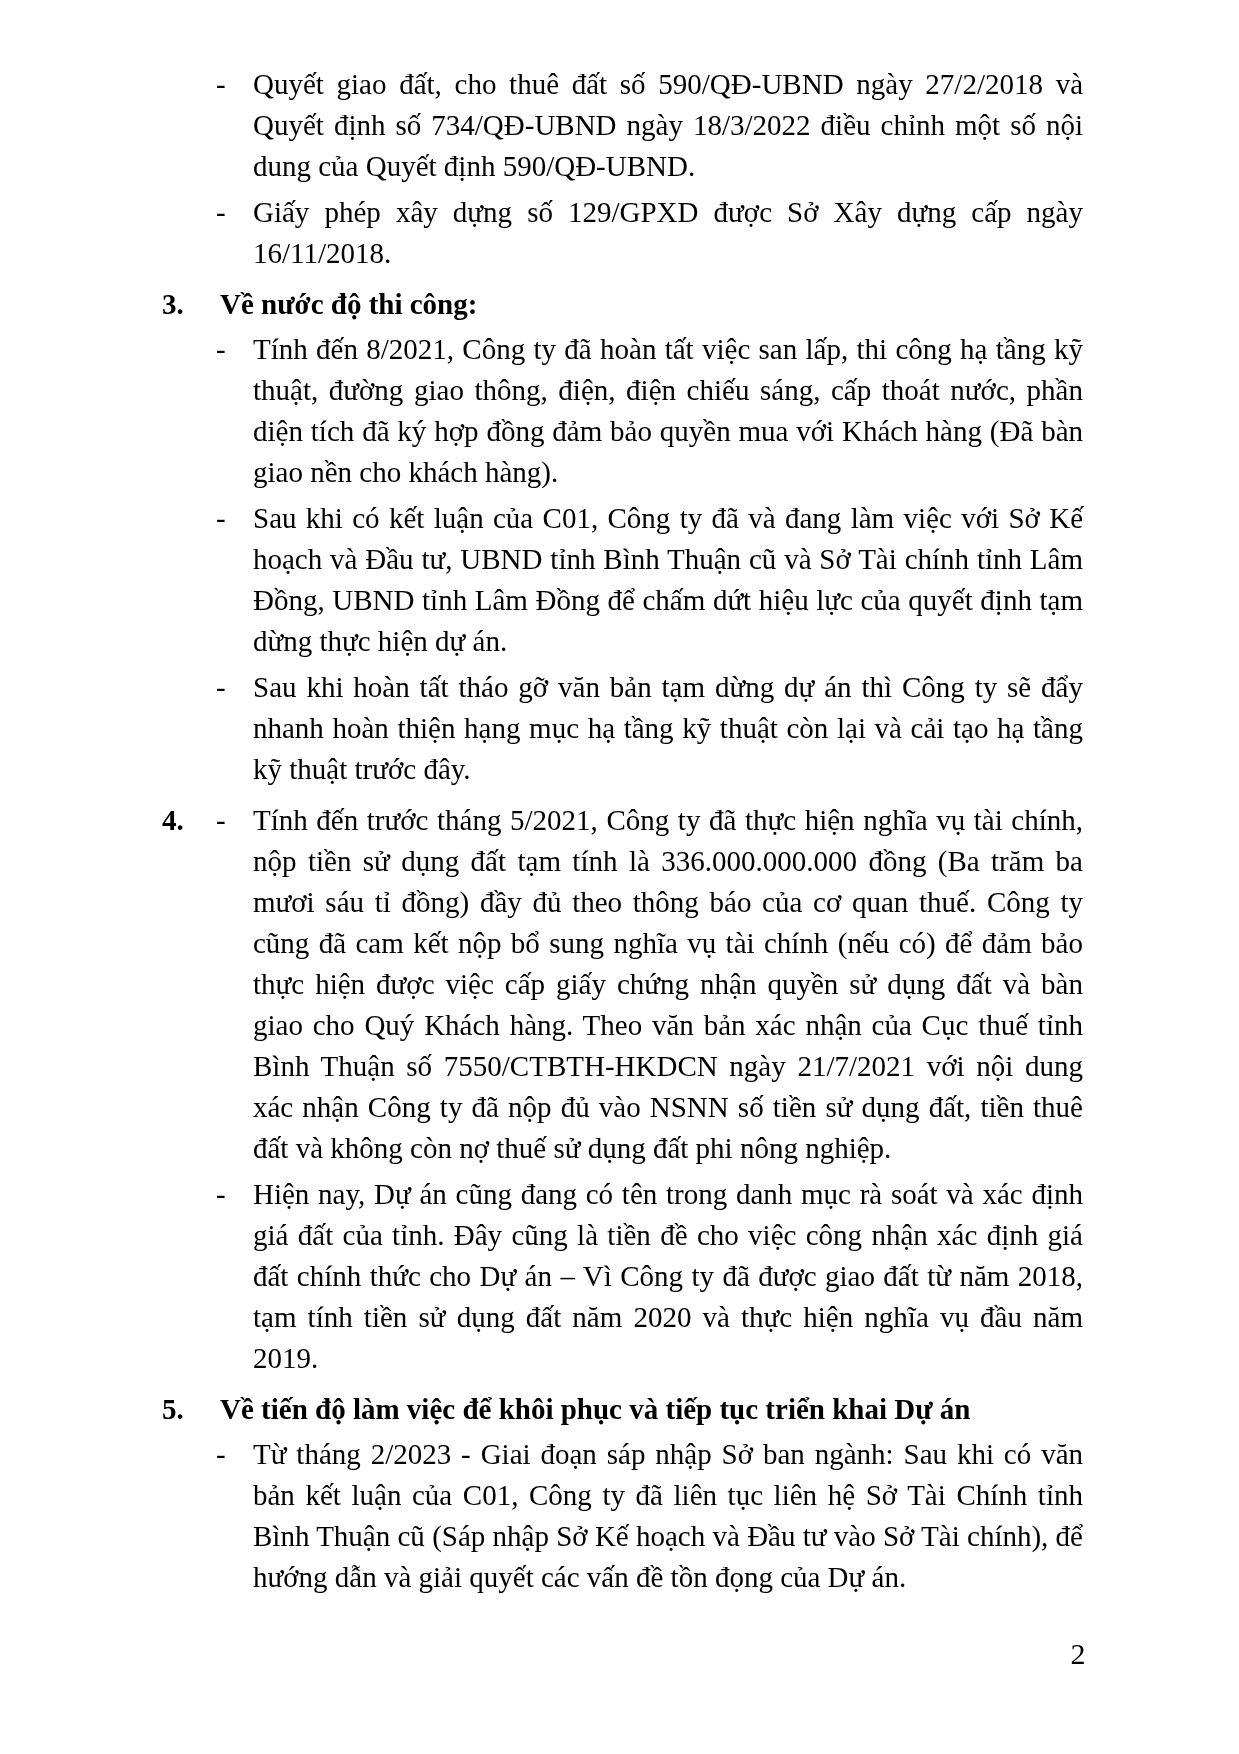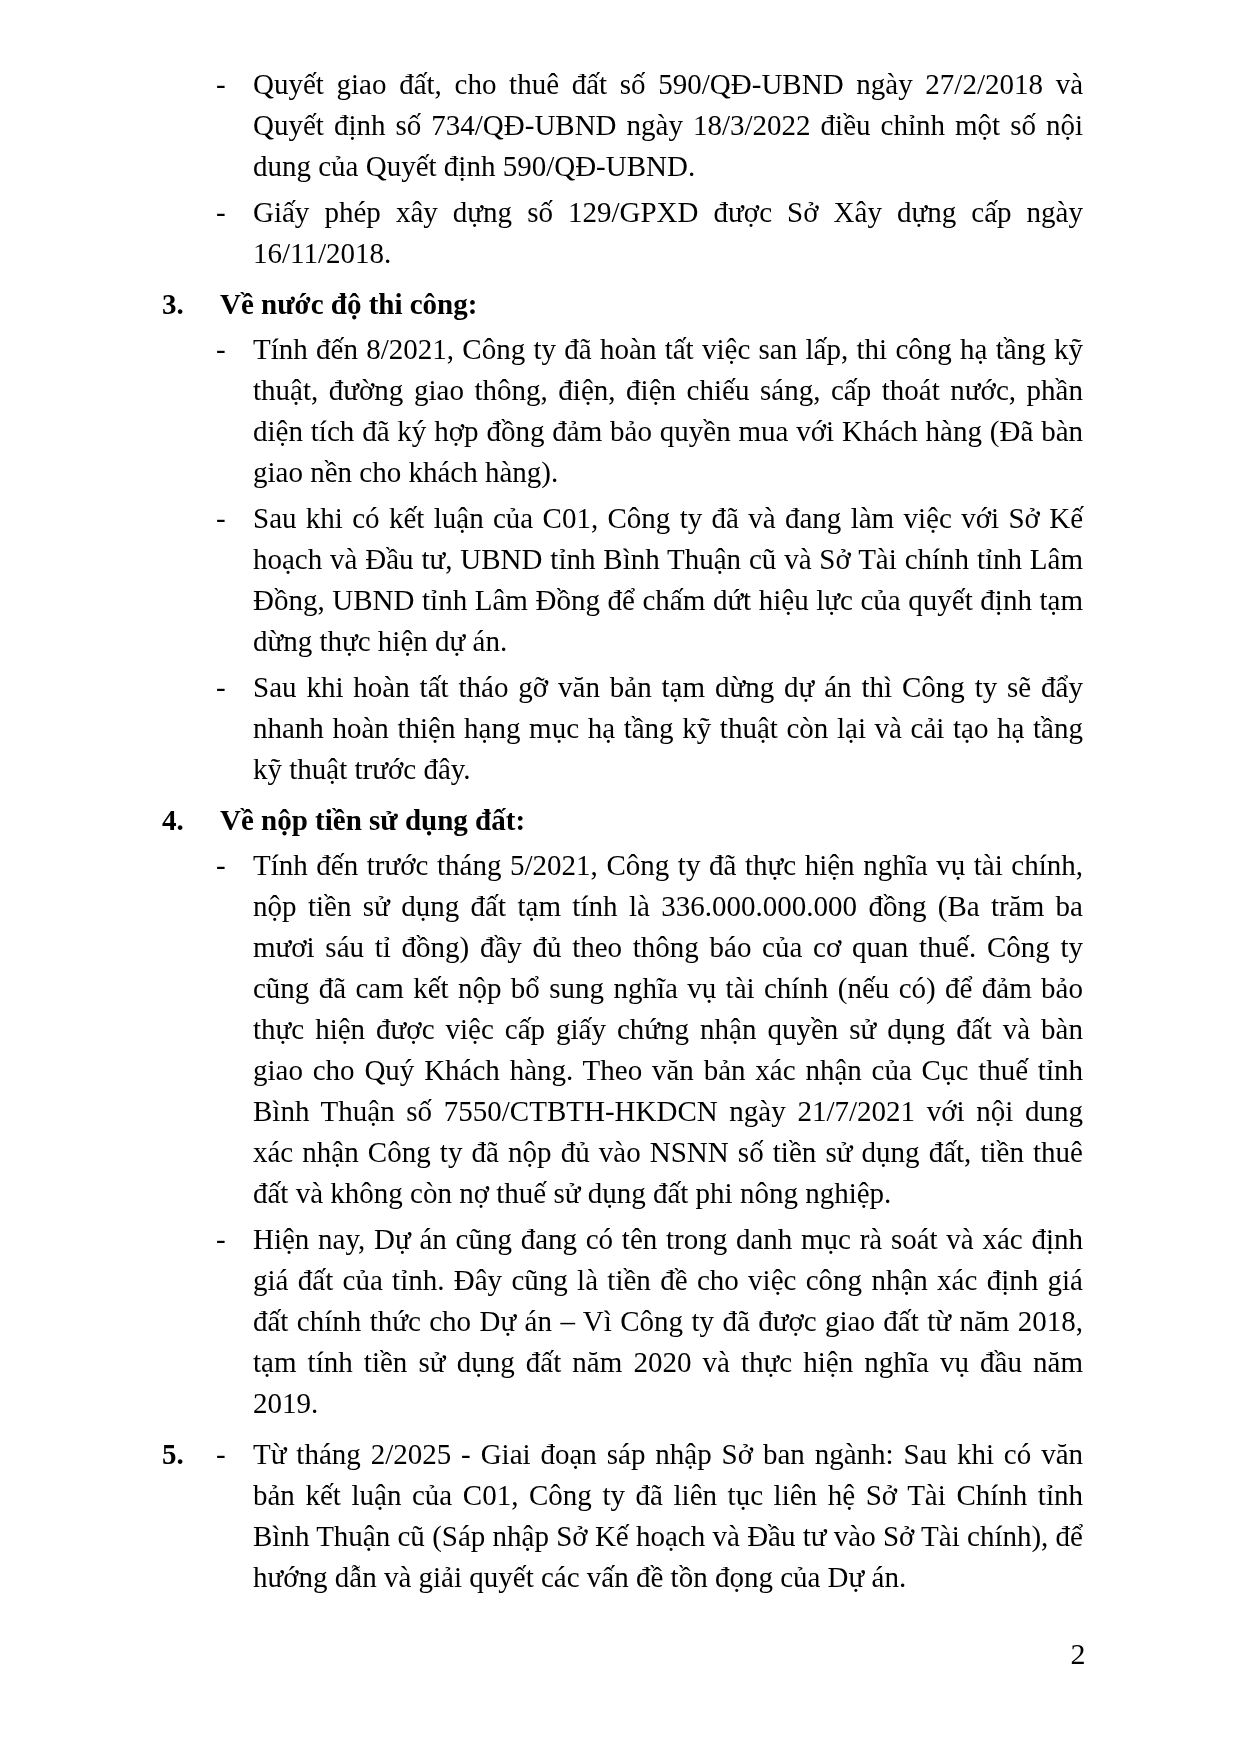--- a/index.html
+++ b/index.html
@@ -71,26 +71,26 @@
     <p class="li"><span class="dash">-</span><span>Giấy phép xây dựng số 129/GPXD được Sở Xây dựng cấp ngày 16/11/2018.</span></p>
 
     <h2 class="heading"><span class="num">3.</span><span>Về nước độ thi công:</span></h2>
 
     <p class="li"><span class="dash">-</span><span>Tính đến 8/2021, Công ty đã hoàn tất việc san lấp, thi công hạ tầng kỹ thuật, đường giao thông, điện, điện chiếu sáng, cấp thoát nước, phần diện tích đã ký hợp đồng đảm bảo quyền mua với Khách hàng (Đã bàn giao nền cho khách hàng).</span></p>
 
     <p class="li"><span class="dash">-</span><span>Sau khi có kết luận của C01, Công ty đã và đang làm việc với Sở Kế hoạch và Đầu tư, UBND tỉnh Bình Thuận cũ và Sở Tài chính tỉnh Lâm Đồng, UBND tỉnh Lâm Đồng để chấm dứt hiệu lực của quyết định tạm dừng thực hiện dự án.</span></p>
 
     <p class="li"><span class="dash">-</span><span>Sau khi hoàn tất tháo gỡ văn bản tạm dừng dự án thì Công ty sẽ đẩy nhanh hoàn thiện hạng mục hạ tầng kỹ thuật còn lại và cải tạo hạ tầng kỹ thuật trước đây.</span></p>
 
-    <h2 class="heading"><span class="num">4.</span><span>Về nộp tiền sử dụng đất:</span></h2>
+    <h2 class="heading"><span class="num">4.</span></h2>
 
     <p class="li"><span class="dash">-</span><span>Tính đến trước tháng 5/2021, Công ty đã thực hiện nghĩa vụ tài chính, nộp tiền sử dụng đất tạm tính là 336.000.000.000 đồng (Ba trăm ba mươi sáu tỉ đồng) đầy đủ theo thông báo của cơ quan thuế. Công ty cũng đã cam kết nộp bổ sung nghĩa vụ tài chính (nếu có) để đảm bảo thực hiện được việc cấp giấy chứng nhận quyền sử dụng đất và bàn giao cho Quý Khách hàng. Theo văn bản xác nhận của Cục thuế tỉnh Bình Thuận số 7550/CTBTH-HKDCN ngày 21/7/2021 với nội dung xác nhận Công ty đã nộp đủ vào NSNN số tiền sử dụng đất, tiền thuê đất và không còn nợ thuế sử dụng đất phi nông nghiệp.</span></p>
 
     <p class="li"><span class="dash">-</span><span>Hiện nay, Dự án cũng đang có tên trong danh mục rà soát và xác định giá đất của tỉnh. Đây cũng là tiền đề cho việc công nhận xác định giá đất chính thức cho Dự án – Vì Công ty đã được giao đất từ năm 2018, tạm tính tiền sử dụng đất năm 2020 và thực hiện nghĩa vụ đầu năm 2019.</span></p>
 
-    <h2 class="heading"><span class="num">5.</span></h2>
+    <h2 class="heading"><span class="num">5.</span><span>Về tiến độ làm việc để khôi phục và tiếp tục triển khai Dự án</span></h2>
 
-    <p class="li"><span class="dash">-</span><span>Từ tháng 2/2025 - Giai đoạn sáp nhập Sở ban ngành: Sau khi có văn bản kết luận của C01, Công ty đã liên tục liên hệ Sở Tài Chính tỉnh Bình Thuận cũ (Sáp nhập Sở Kế hoạch và Đầu tư vào Sở Tài chính), để hướng dẫn và giải quyết các vấn đề tồn đọng của Dự án.</span></p>
+    <p class="li"><span class="dash">-</span><span>Từ tháng 2/2023 - Giai đoạn sáp nhập Sở ban ngành: Sau khi có văn bản kết luận của C01, Công ty đã liên tục liên hệ Sở Tài Chính tỉnh Bình Thuận cũ (Sáp nhập Sở Kế hoạch và Đầu tư vào Sở Tài chính), để hướng dẫn và giải quyết các vấn đề tồn đọng của Dự án.</span></p>
 
   </div>
 
   <div class="footer-pagenum">2</div>
 </div>
 
 </body></html>

